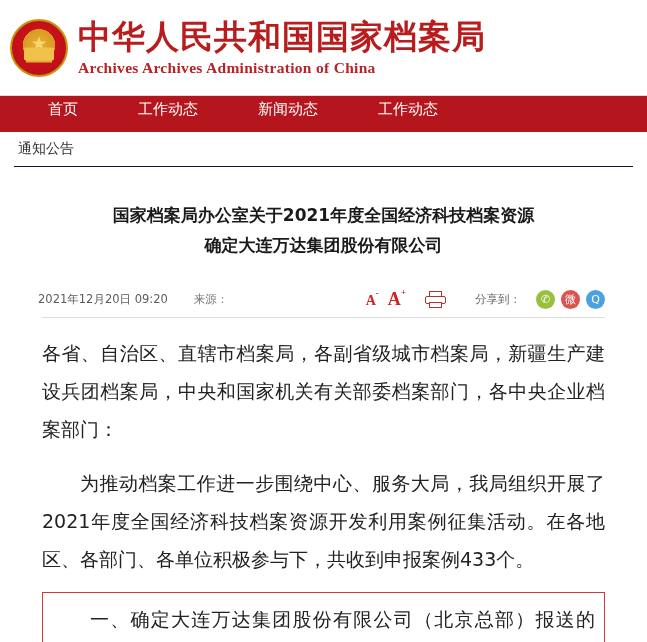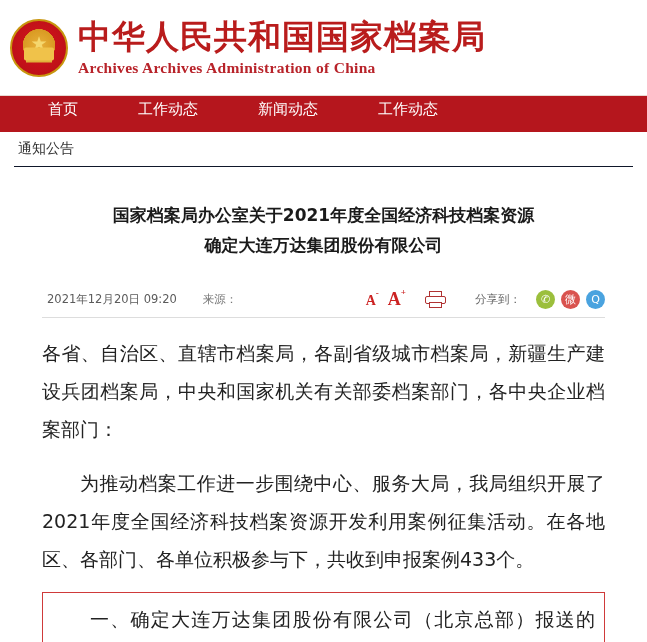--- a/index.html
+++ b/index.html
@@ -124,21 +124,21 @@
     text-align: center;
     font-family: "DejaVu Sans", sans-serif;
     font-size: 17px;
     font-weight: bold;
     color: #1a1a1a;
     line-height: 1.75;
     margin: 34px 30px 0 30px;
   }
 
   .meta-bar {
-    margin: 22px 6px 0 11px;
+    margin: 22px 6px 0 2px;
     height: 34px;
     display: flex;
     align-items: center;
     font-family: "DejaVu Sans", sans-serif;
     font-size: 11.5px;
     color: #666666;
   }
   .meta-date { color: #5b5b5b; }
   .meta-source {
     margin-left: 26px;

